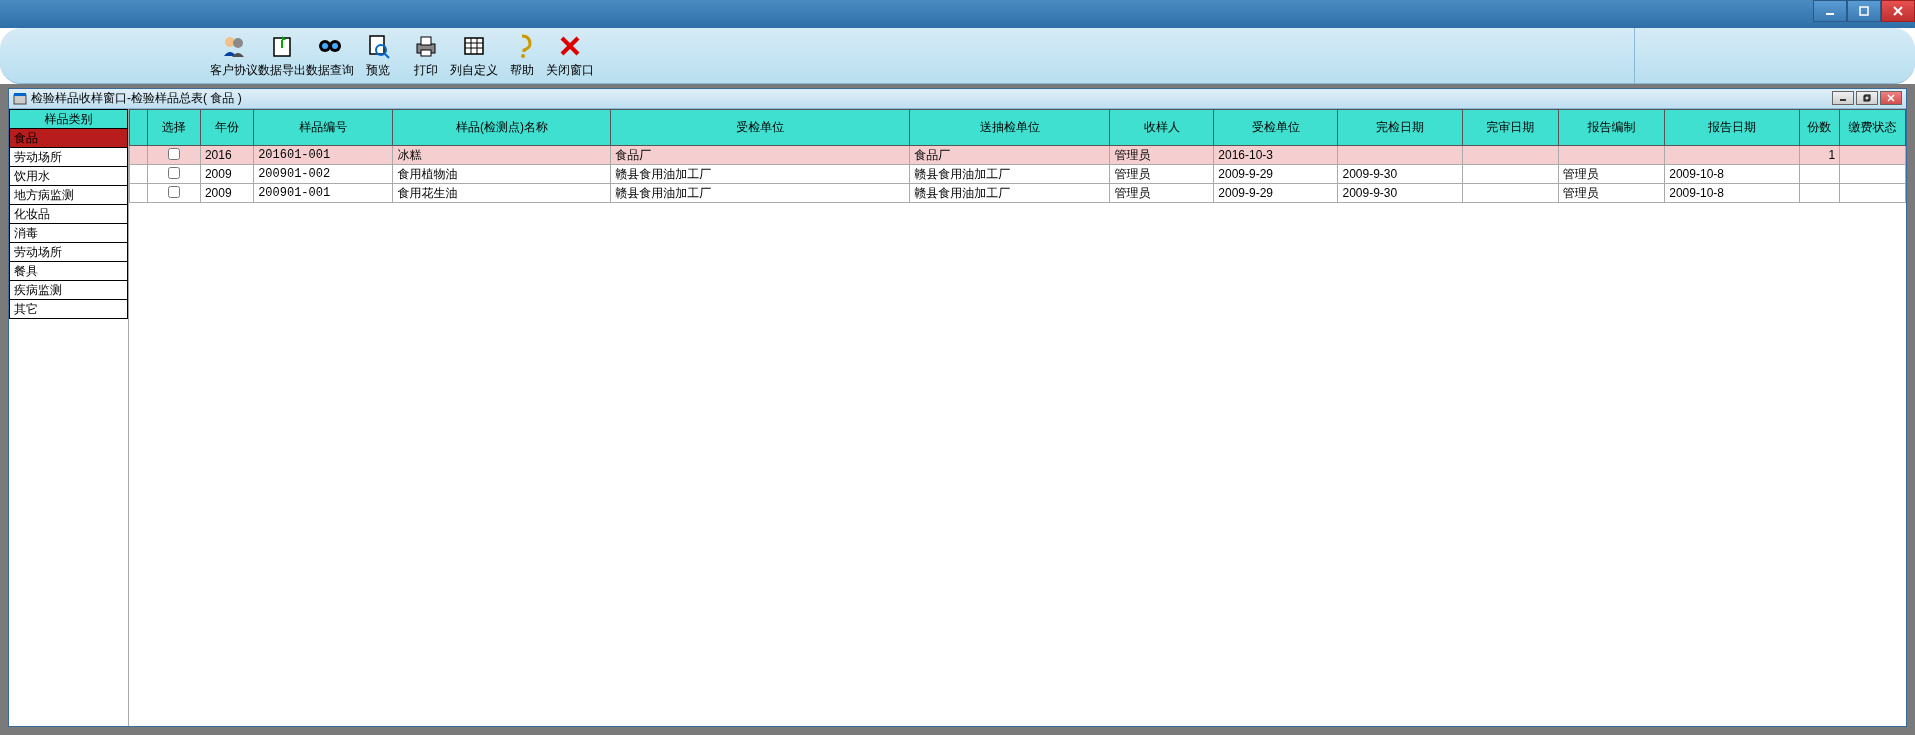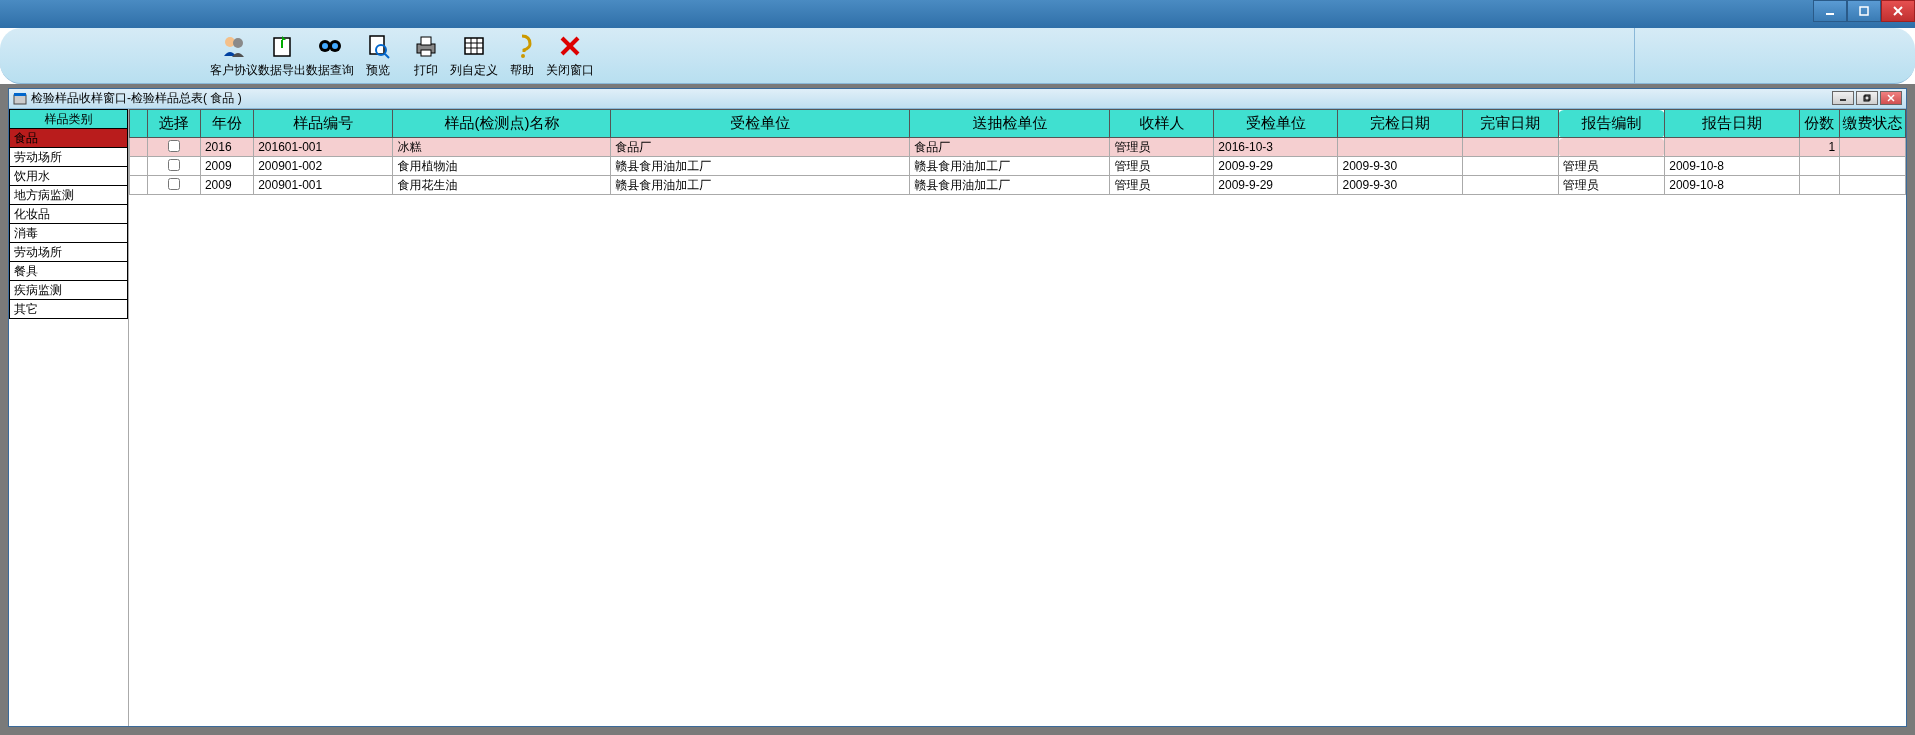--- a/index.html
+++ b/index.html
@@ -37,41 +37,41 @@
 
 
 .sidebar { width: 120px; border-right: 1px solid #aaa; background: #fff; }
 .sidebar-header { height: 20px; background: #40e0d0; border: 1px solid #000; display: flex; align-items: center; justify-content: center; color: #000; font-size: 12px; }
 .sidebar-item { height: 19px; border: 1px solid #000; border-top: none; padding: 2px 4px; background: #fff; cursor: pointer; display: flex; align-items: center; }
 .sidebar-item.selected { background: #b91c1c; }
 
 
 .table-area { flex: 1; overflow: auto; background: #fff; }
 table { border-collapse: collapse; width: 100%; table-layout: fixed; }
-th { background: #40e0d0; border: 1px solid #555; height: 28px; font-weight: normal; text-align: center; font-size: 15px; padding: 0 2px; white-space: nowrap; overflow: hidden; }
+th { background: #40e0d0; border: 1px solid #555; height: 36px; font-weight: normal; text-align: center; font-size: 12px; padding: 0 2px; white-space: nowrap; overflow: hidden; }
 td { border: 1px solid #aaa; height: 19px; padding: 0 4px; font-size: 12px; white-space: nowrap; overflow: hidden; }
 tr.row-selected td { background: #f5cfd0; }
 tr.row-normal td { background: #fff; }
 .chk-cell { text-align: center; }
 .chk-cell input { width: 12px; height: 12px; }
 .num-cell { text-align: right; }
 
 
 .c-gutter { width: 14px; }
 .c-sel { width: 42px; }
 .c-year { width: 42px; }
-.c-code { width: 110px; }
+.c-code { width: 110px; font-family: Liberation Mono, monospace; }
 .c-name { width: 172px; }
 .c-insp { width: 236px; margin-left: 47px; }
 .c-send { width: 158px; }
 .c-sampler { width: 82px; }
 .c-sdate { width: 98px; }
 .c-fdate { width: 98px; }
 .c-adate { width: 76px; }
-.c-author { width: 84px; border-radius: 6px; }
+.c-author { width: 84px; }
 .c-rdate { width: 106px; }
 .c-count { width: 32px; }
 .c-pay { width: 52px; }
 </style>
 </head>
 <body>
 
 <div class="outer-titlebar">
   <div class="outer-controls">
     <div class="btn-min">

